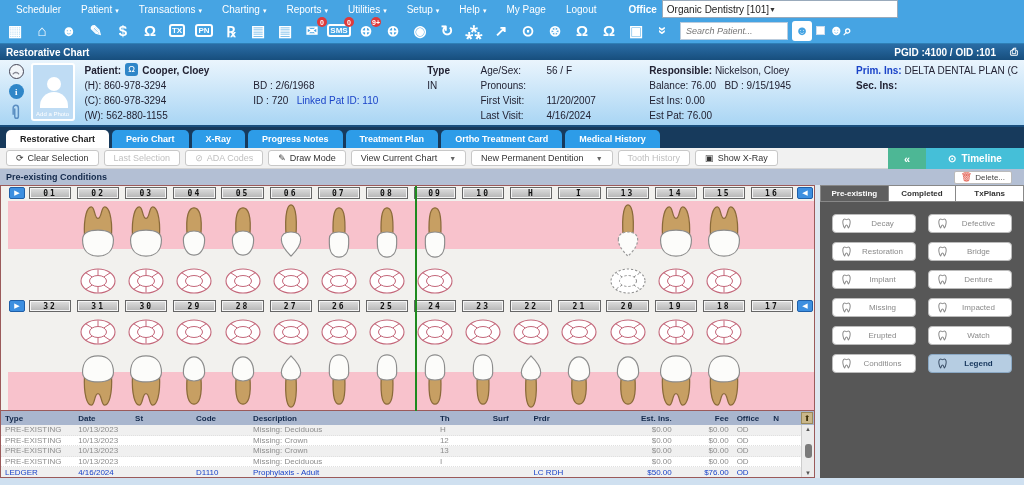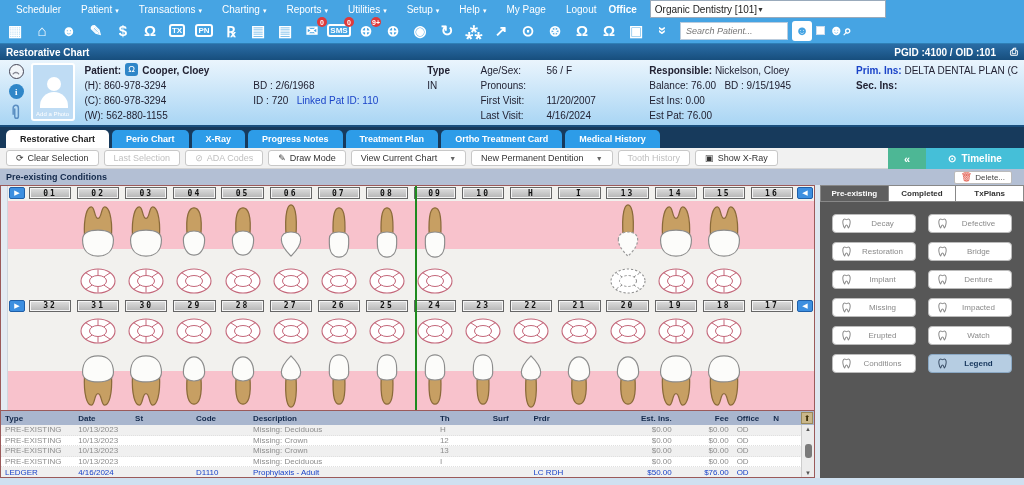--- a/index.html
+++ b/index.html
@@ -1,24 +1,24 @@
 <!DOCTYPE html>
 <html><head>
 <meta charset="utf-8">
 <style>
   * { margin:0; padding:0; box-sizing:border-box; }
   html,body { width:1024px; height:485px; overflow:hidden; font-family:"Liberation Sans",sans-serif; background:#dfe7ef; }
 
   
-  .menubar { height:18px; background:#46a4e3; display:flex; align-items:center; padding:0 6px; gap:0; }
+  .menubar { height:18px; background:#46a4e3; display:flex; align-items:center; padding:0 6px; gap:20px; }
   .menu-item { color:#fff; font-size:10px; padding:1px 10px; white-space:nowrap; cursor:default; }
   .menu-item .caret { font-size:7px; margin-left:3px; }
   .office-wrap { display:flex; align-items:center; gap:5px; margin-left:2px; }
   .office-label { color:#fff; font-size:10px; font-weight:bold; }
-  .office-select { width:236px; height:14px; background:#fff; border:1px solid #9ab; font-size:10px; color:#222; display:flex; align-items:center; padding:8px 4px; justify-content:flex-start;margin-left:8px; }
+  .office-select { width:236px; height:14px; background:#fff; border:1px solid #9ab; font-size:10px; color:#222; display:flex; align-items:center; padding:8px 4px; justify-content:flex-start; }
   .office-select .dd { font-size:7px; color:#333; }
 
   
   .iconbar { height:26px; background:#46a4e3; display:flex; align-items:center; padding:0 3px; gap:3px; border-bottom:1px solid #2f7fb6; }
   .ibtn { position:relative; width:24px; height:21px; display:flex; align-items:center; justify-content:center; color:#fff; font-size:15px; font-weight:bold; }
   .ibtn.textic span.g { font-size:8px; border:2px solid #fff; border-radius:3px; padding:0 1px; line-height:9px; }
   .badge { position:absolute; top:-3px; right:-3px; background:#e03a3a; color:#fff; font-size:7px; min-width:10px; height:10px; border-radius:6px; display:flex; align-items:center; justify-content:center; padding:0 1px; font-weight:bold; }
   .search-wrap { display:flex; align-items:center; margin-left:2px; gap:4px; }
   .search-input { width:108px; height:18px; border:1px solid #bcd; border-radius:0; font-size:9px; font-style:italic; color:#9ab; padding:0 5px; outline:none; }
   .search-btn { width:20px; height:20px; background:#fff; border-radius:3px; display:flex; align-items:center; justify-content:center; color:#46a4e3; font-size:13px; font-weight:bold; }
@@ -70,21 +70,21 @@
 
   
   .sectionbar { height:16px; background:#b3bfd4; display:flex; align-items:center; justify-content:space-between; padding:0 12px 0 6px;gap:48px; }
   .sectionbar .lbl { font-size:9px; font-weight:bold; color:#13294b; }
   .del-btn { height:13px; background:#fff; border:1px solid #bbb; border-radius:2px; font-size:8px; color:#444; display:flex; align-items:center; gap:3px; padding:0 6px; }
   .del-btn .tr { color:#d43; font-size:9px; }
 
   
   .content { display:flex; height:293px; }
   .left-area { width:815px; display:flex; flex-direction:column; }
-  .chart-wrap { height:225px; display:flex; background:#f2f1ee; border:1px solid #9b5a5a; border-bottom:none; position:relative; }
+  .chart-wrap { height:225px; display:flex; background:#f2f1ee; border:1px solid #9b5a5a; border-bottom:none; position:relative;align-items:center; }
   .gutter { width:7px; background:#e4ebf3; border-right:1px solid #cfd6de; }
   .chart-main { flex:1; display:flex; flex-direction:column; position:relative; }
   .num-row { height:15px; display:flex; align-items:center; gap:0; }
   .row-arrow { width:16px; height:12px; background:#3d8fe0; border:1px solid #1f5fa8; border-radius:2px; color:#fff; font-size:7px; display:flex; align-items:center; justify-content:center; margin:0 1px; }
   .num-cell { flex:1; display:flex; align-items:center; justify-content:center; }
   .num-btn { width:88%; height:12px; background:linear-gradient(#dedede,#b5b5b5); border:1px solid #666; box-shadow:inset 0 0 0 1px #f5f5f5; font-size:8px; font-weight:bold; color:#111; display:flex; align-items:center; justify-content:center; letter-spacing:2px; font-family:"DejaVu Sans Mono",monospace; }
   .spacer16 { width:18px; }
   .teeth-row { display:flex; }
   .teeth-row.upper { height:62px; background:linear-gradient(#f8c2cc 0 48px, #f2f1ee 48px); }
   .teeth-row.lower { height:61px; background:linear-gradient(#f2f1ee 0 22px, #f8c2cc 22px); }

